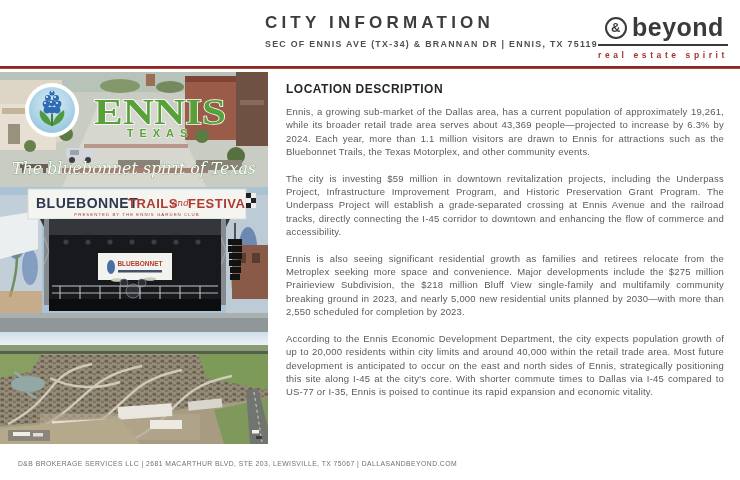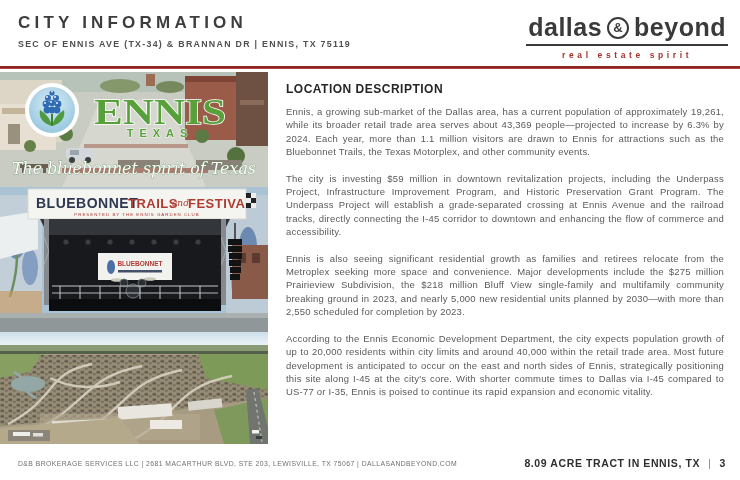--- a/index.html
+++ b/index.html
@@ -4,21 +4,21 @@
 <style>
   * { box-sizing: border-box; }
   html,body { margin:0; padding:0; background:#e9e9e9; }
   .page {
     position:relative; width:740px; height:480px; background:#ffffff;
     font-family:"Liberation Sans", sans-serif; overflow:hidden; margin:0 auto;
   }
 
   
   .header { position:absolute; top:0; left:0; right:0; height:66px;
-    display:flex; justify-content:space-between; align-items:flex-start;
+    display:flex; justify-content:flex-end; align-items:flex-start;
     padding:13px 12px 0 18px; }
   .page-title { margin:0; font-size:17px; font-weight:bold; letter-spacing:4.2px;
     color:#3d3d3d; }
   .page-subtitle { margin-top:6px; font-size:8.8px; letter-spacing:1.3px;
     color:#4f4f4f; font-weight:bold; }
 
   .logo { text-align:center; margin-top:2px; }
   .logo-top { display:flex; align-items:center; font-size:25px; font-weight:bold;
     color:#3a3a3a; letter-spacing:0.5px; border-bottom:2px solid #3a3a3a;
     padding:0 2px 4px 2px; line-height:1; }
@@ -58,21 +58,20 @@
 
 <div class="page">
 
   <div class="header">
     <div>
       <h1 class="page-title">CITY INFORMATION</h1>
       <div class="page-subtitle">SEC OF ENNIS AVE (TX-34) &amp; BRANNAN DR | ENNIS, TX 75119</div>
     </div>
     <div class="logo">
       <div class="logo-top">
-        <span>dallas</span>
         <span class="amp-circle">&amp;</span>
         <span>beyond</span>
       </div>
       <div class="logo-tagline">real estate spirit</div>
     </div>
   </div>
 
   <div class="red-rule"></div>
 
   <div class="photo-col">
@@ -291,20 +290,15 @@
   <div class="text-col">
     <h2 class="section-title">LOCATION DESCRIPTION</h2>
     <p>Ennis, a growing sub-market of the Dallas area, has a current population of approximately 19,261, while its broader retail trade area serves about 43,369 people—projected to increase by 6.3% by 2024. Each year, more than 1.1 million visitors are drawn to Ennis for attractions such as the Bluebonnet Trails, the Texas Motorplex, and other community events.</p>
     <p>The city is investing $59 million in downtown revitalization projects, including the Underpass Project, Infrastructure Improvement Program, and Historic Preservation Grant Program. The Underpass Project will establish a grade-separated crossing at Ennis Avenue and the railroad tracks, directly connecting the I-45 corridor to downtown and enhancing the flow of commerce and accessibility.</p>
     <p>Ennis is also seeing significant residential growth as families and retirees relocate from the Metroplex seeking more space and convenience. Major developments include the $275 million Prairieview Subdivision, the $218 million Bluff View single-family and multifamily community breaking ground in 2023, and nearly 5,000 new residential units planned by 2030—with more than 2,550 scheduled for completion by 2023.</p>
     <p>According to the Ennis Economic Development Department, the city expects population growth of up to 20,000 residents within city limits and around 40,000 within the retail trade area. Most future development is anticipated to occur on the east and north sides of Ennis, strategically positioning this site along I-45 at the city's core. With shorter commute times to Dallas via I-45 compared to US-77 or I-35, Ennis is poised to continue its rapid expansion and economic vitality.</p>
   </div>
 
   <div class="footer">
     <div class="footer-left">D&amp;B BROKERAGE SERVICES LLC | 2681 MACARTHUR BLVD, STE 203, LEWISVILLE, TX 75067 | DALLASANDBEYOND.COM</div>
-    <div class="footer-right">
-      <span>8.09 ACRE TRACT IN ENNIS, TX</span>
-      <span class="footer-sep">|</span>
-      <span>3</span>
-    </div>
   </div>
 
 </div>
 
 </body></html>

